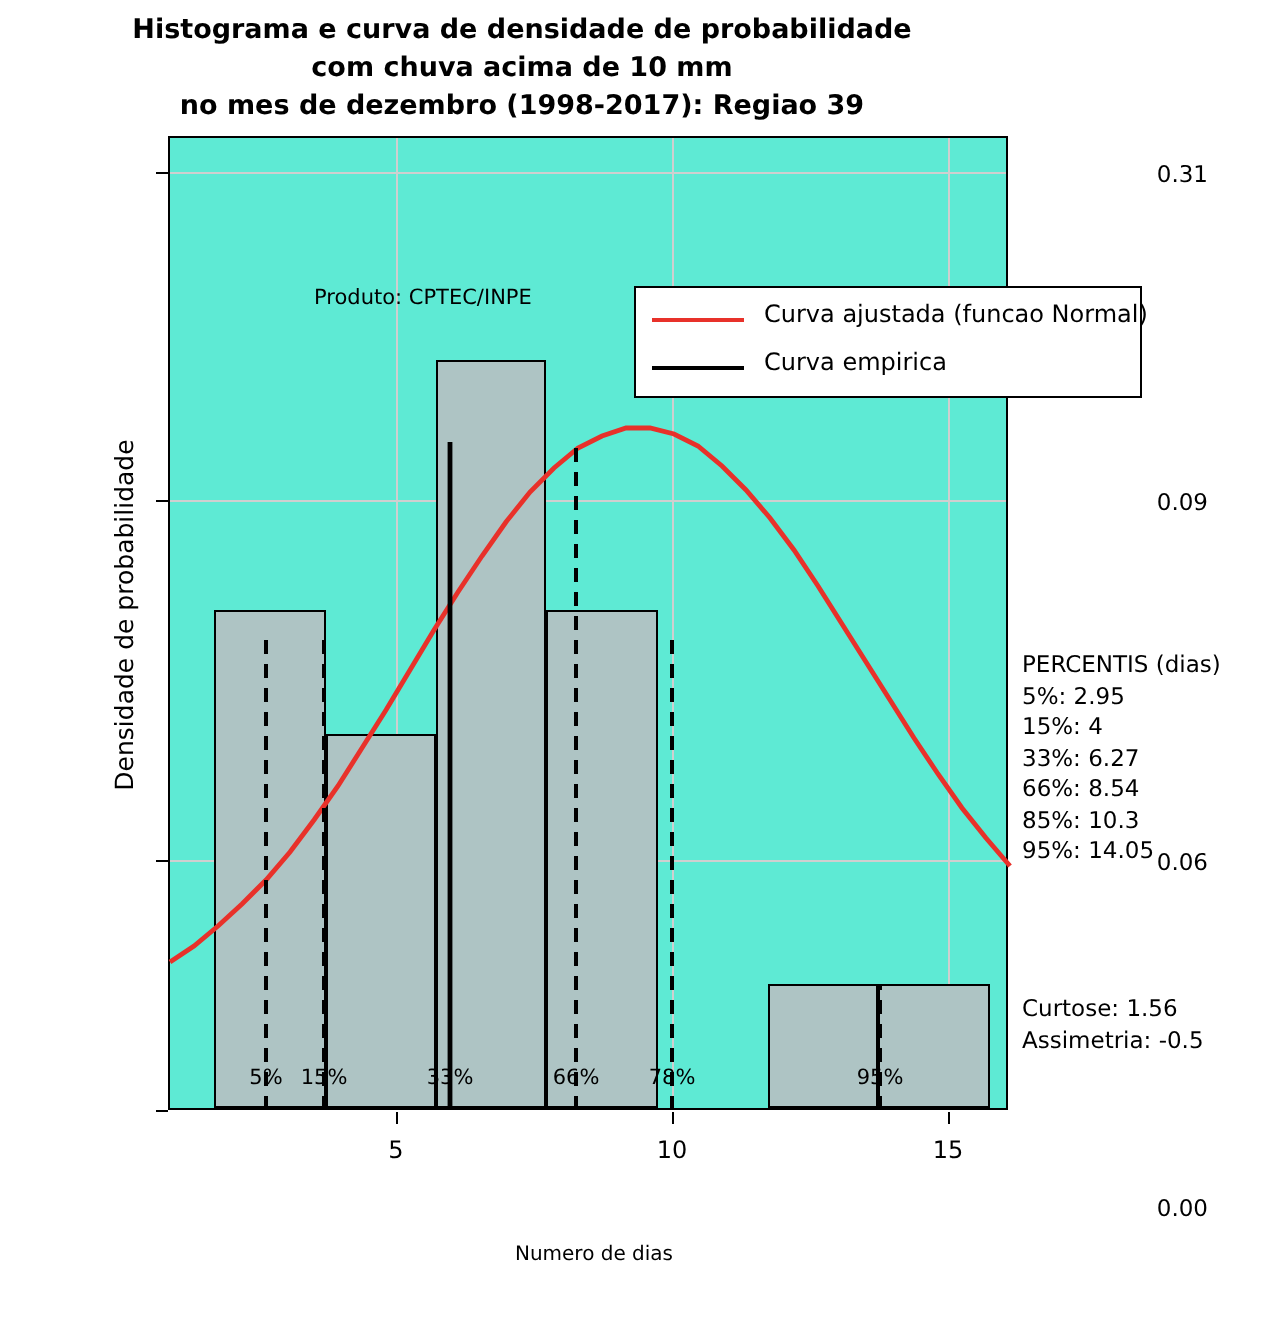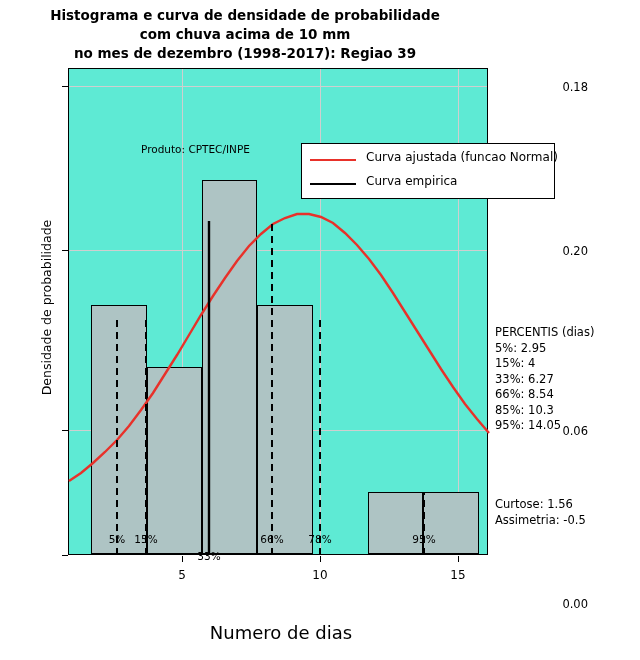--- a/index.html
+++ b/index.html
@@ -4,35 +4,35 @@
 <style>
   html,body{margin:0;padding:0;}
   body{
     width:640px;height:660px;
     background:#ffffff;
     font-family:"DejaVu Sans", sans-serif;
     color:#000000;
     overflow:hidden;
     position:relative;
   }
-  #chart-root{position:absolute;left:0;top:0;width:588px;height:660px;}
+  #chart-root{position:absolute;left:16px;top:0;width:588px;height:660px;}
   .title{
     position:absolute;left:0;top:6px;width:490px;
     text-align:center;font-weight:bold;font-size:13.5px;line-height:19px;
   }
   .axis-label-y{
     position:absolute;
     left:-84px;top:300px;
     width:260px;text-align:center;
     transform:rotate(-90deg);
     font-size:12.5px;
   }
   .axis-label-x{
     position:absolute;left:66px;top:622px;width:430px;
-    text-align:center;font-size:18px;font-weight:normal;
+    text-align:center;font-size:10px;font-weight:normal;
   }
   .plot-frame{
     position:absolute;left:68px;top:68px;width:420px;height:487px;
     border:1px solid #000;box-sizing:border-box;
     background:#5eead4;
   }
   .ytick-label{
     position:absolute;right:0;font-size:11.5px;text-align:right;width:44px;
   }
   .ytick-mark{position:absolute;left:62px;width:6px;height:1px;background:#000;}
@@ -74,22 +74,22 @@
     <div>Histograma e curva de densidade de probabilidade</div>
     <div>com chuva acima de 10 mm</div>
     <div>no mes de dezembro (1998-2017): Regiao 39</div>
   </div>
 
   <div class="axis-label-y">Densidade de probabilidade</div>
   <div class="axis-label-x">Numero de dias</div>
 
   <div class="ytick-label" style="top:549px;margin-top:48px;">0.00</div>
   <div class="ytick-label" style="top:424px;">0.06</div>
-  <div class="ytick-label" style="top:244px;">0.20</div>
-  <div class="ytick-label" style="top:80px;">0.18</div>
+  <div class="ytick-label" style="top:244px;">0.09</div>
+  <div class="ytick-label" style="top:80px;">0.31</div>
   <div class="ytick-mark" style="top:555px;"></div>
   <div class="ytick-mark" style="top:430px;"></div>
   <div class="ytick-mark" style="top:250px;"></div>
   <div class="ytick-mark" style="top:86px;"></div>
 
   <div class="xtick-mark" style="left:182px;"></div>
   <div class="xtick-mark" style="left:320px;"></div>
   <div class="xtick-mark" style="left:458px;"></div>
   <div class="xtick-label" style="left:162px;top:568px;">5</div>
   <div class="xtick-label" style="left:300px;top:568px;">10</div>
@@ -131,21 +131,21 @@
         <span class="legend-text">Curva ajustada (funcao Normal)</span>
       </div>
       <div class="legend-row" style="top:30px;width:240px;">
         <span class="legend-line" style="background:#000000;"></span>
         <span class="legend-text">Curva empirica</span>
       </div>
     </div>
 
     <div class="pct-label" style="left:28px;top:464px;">5%</div>
     <div class="pct-label" style="left:57px;top:464px;">15%</div>
-    <div class="pct-label" style="left:120px;top:464px;margin-top:17px;">33%</div>
+    <div class="pct-label" style="left:120px;top:464px;">33%</div>
     <div class="pct-label" style="left:183px;top:464px;">66%</div>
     <div class="pct-label" style="left:231px;top:464px;">78%</div>
     <div class="pct-label" style="left:335px;top:464px;">95%</div>
   </div>
 
   <div class="side-block" style="left:495px;top:325px;">PERCENTIS (dias)
 5%: 2.95
 15%: 4
 33%: 6.27
 66%: 8.54

